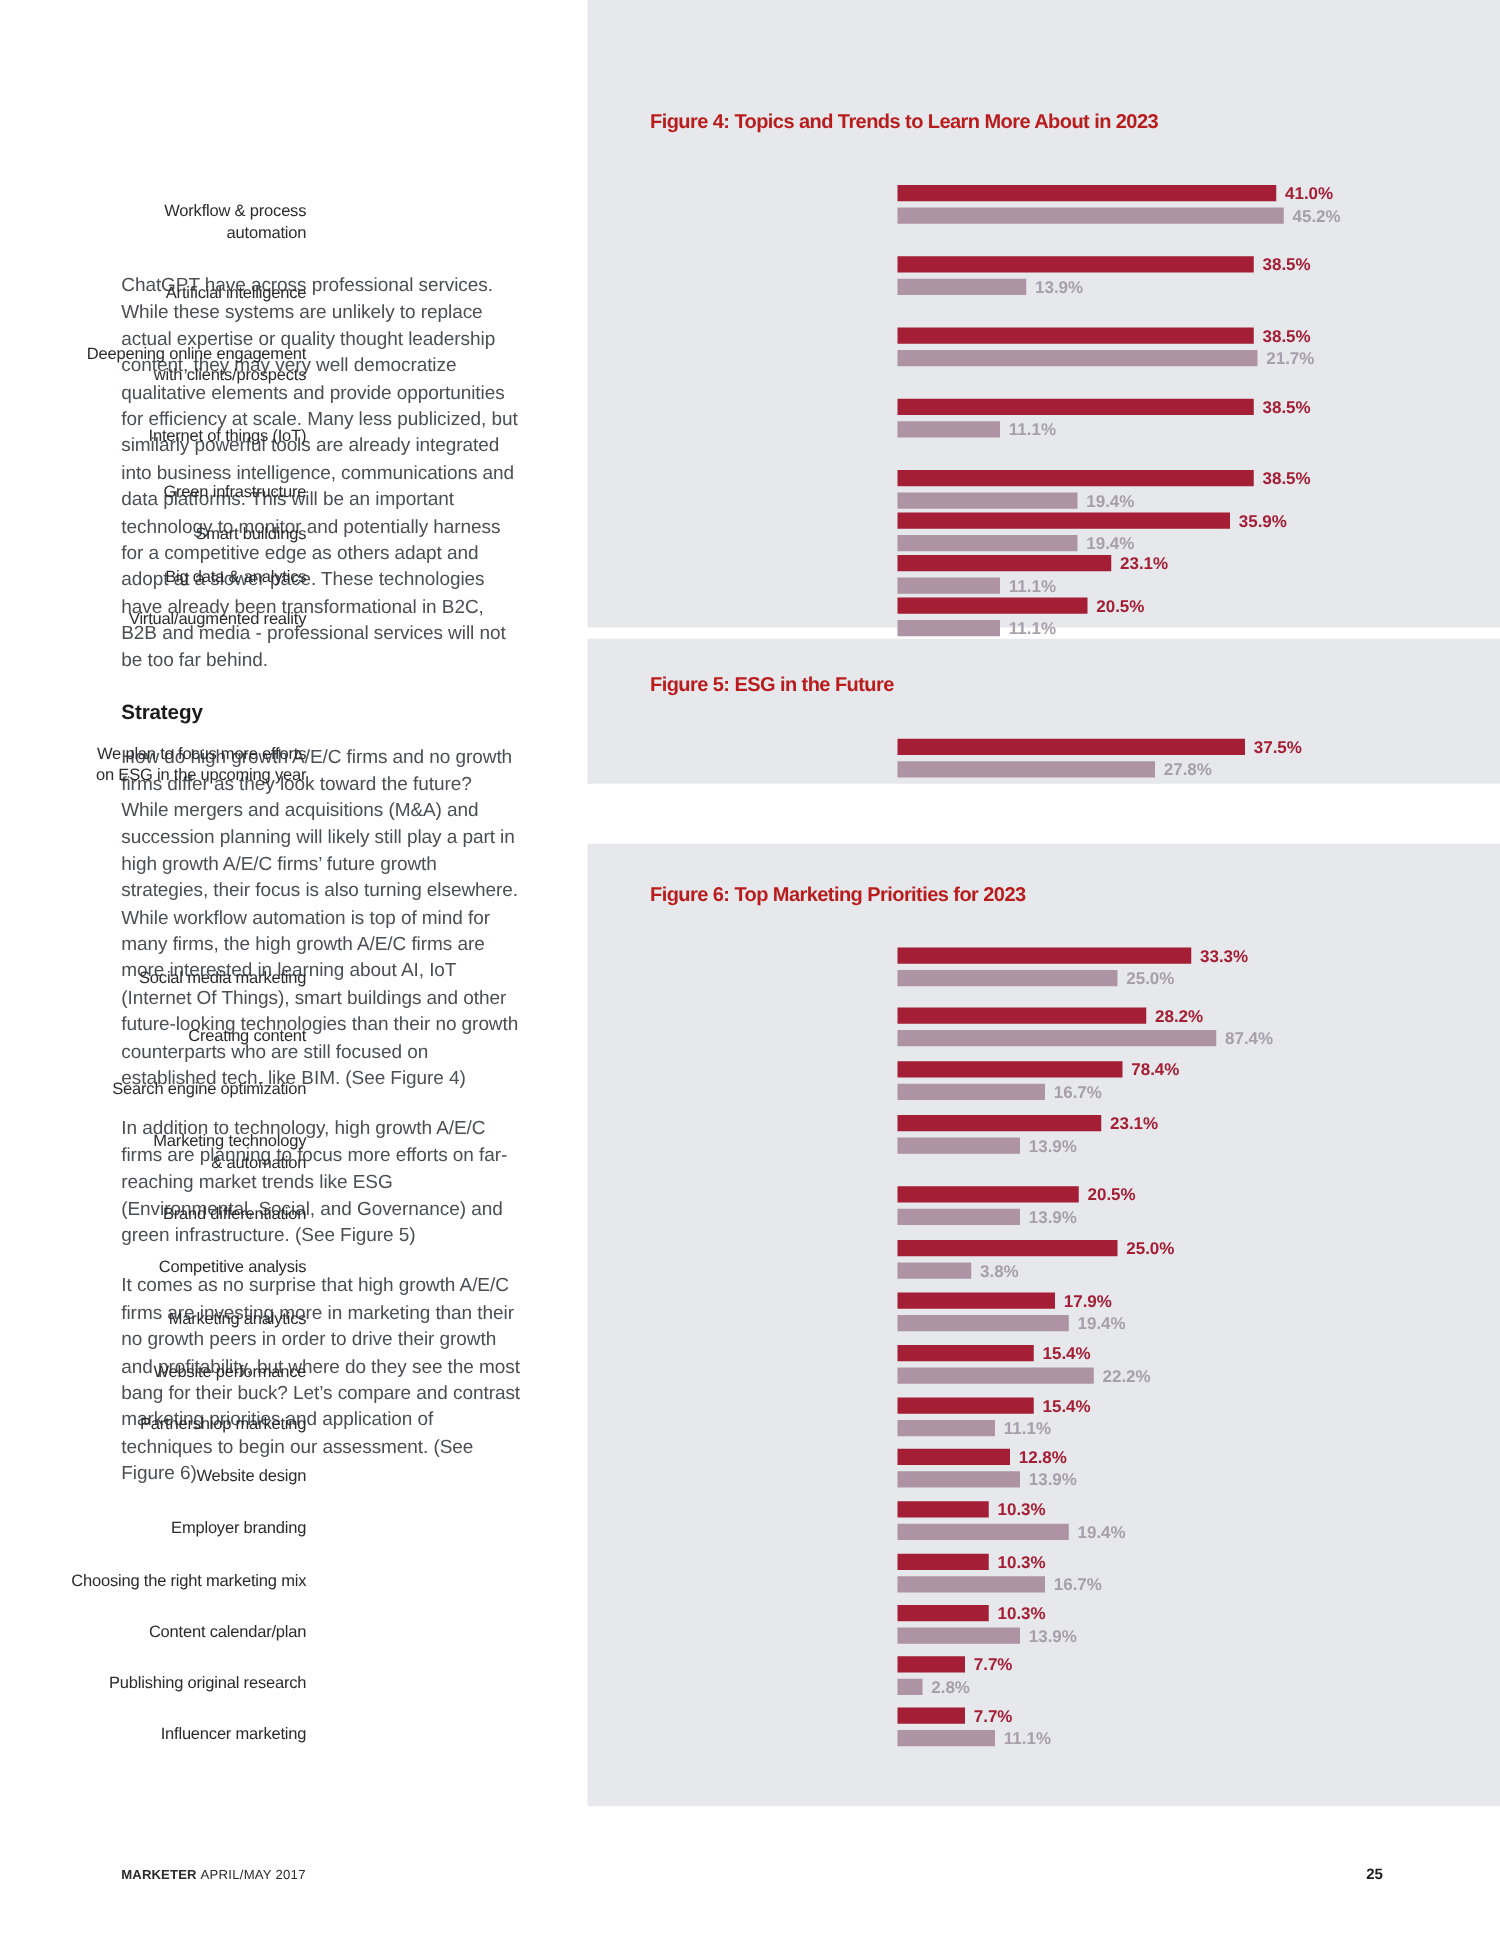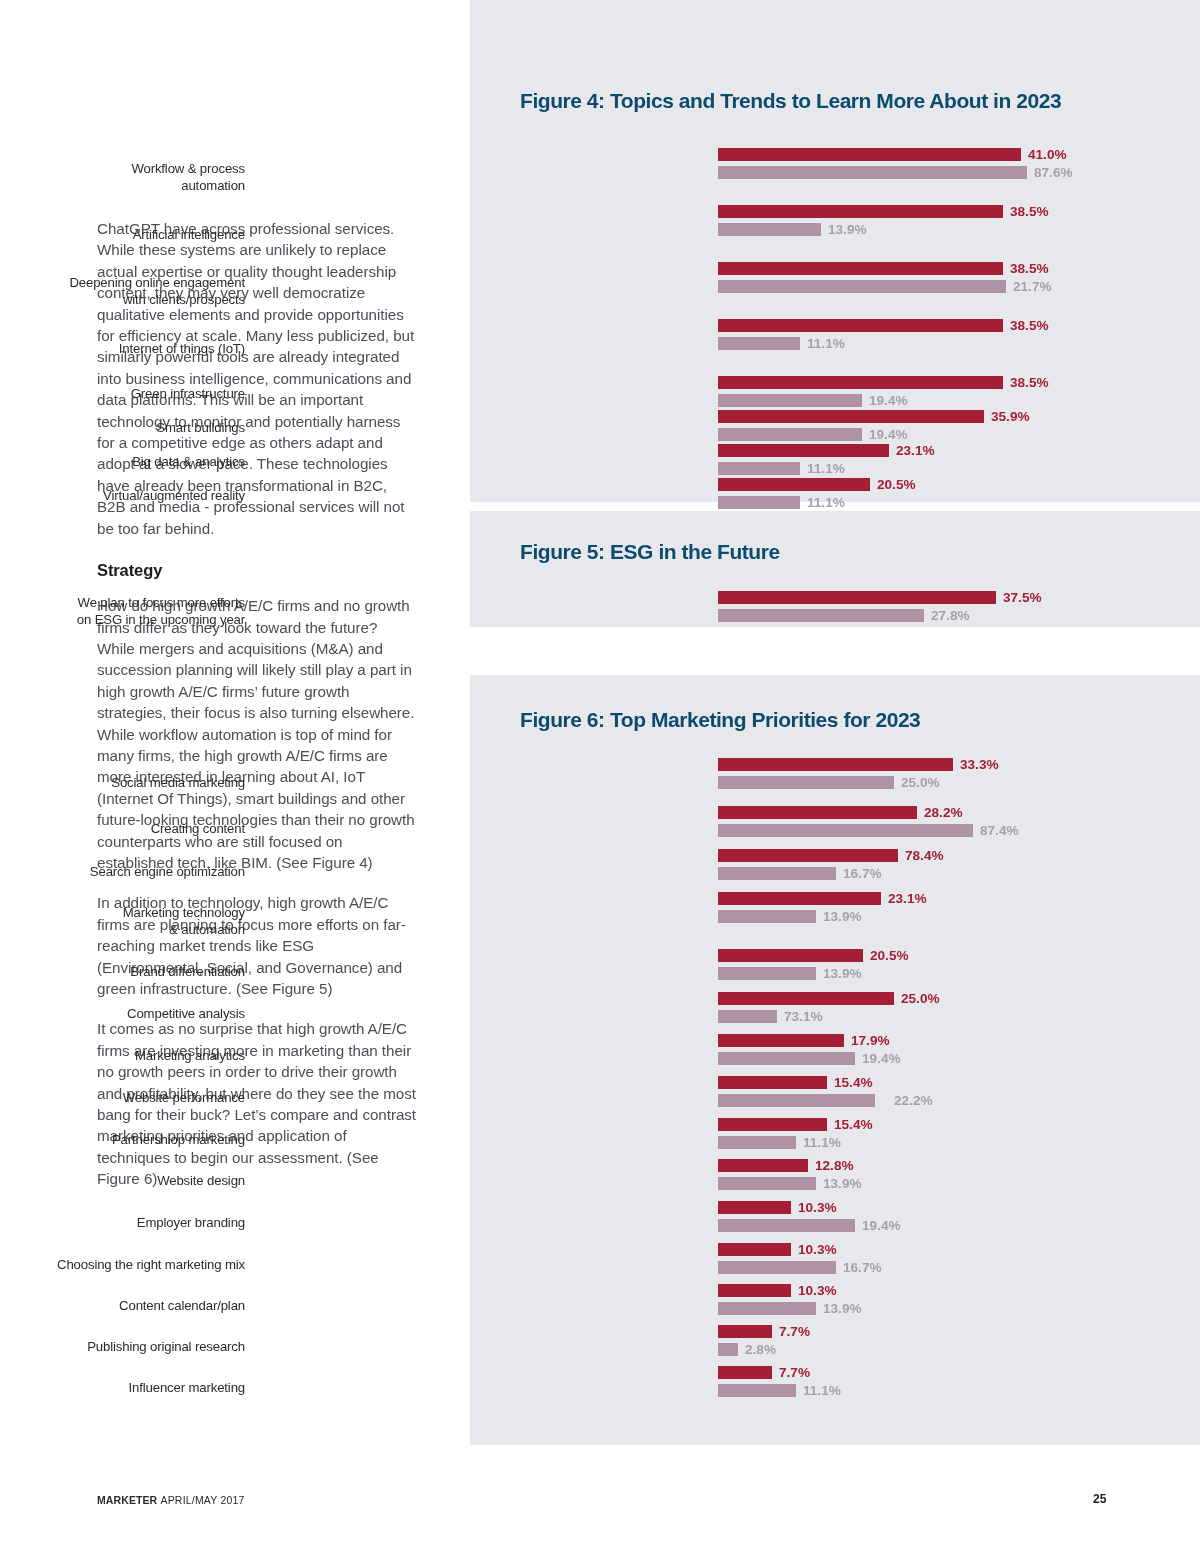--- a/index.html
+++ b/index.html
@@ -40,23 +40,23 @@
     right: 0;
     background: #e7e8ec;
   }
   #panel-fig4 { top: 0px;    height: 502px; }
   #panel-fig5 { top: 511px;  height: 116px; }
   #panel-fig6 { top: 675px;  height: 770px; }
 
   .fig-title {
     position: absolute;
     left: 50px;
-    font-size: 21px;
+    font-size: 16px;
     font-weight: bold;
-    color: #0c4a6e;
+    color: #b91c1c;
     letter-spacing: -0.45px;
     white-space: nowrap;
   }
   #panel-fig4 .fig-title { top: 89px; }
   #panel-fig5 .fig-title { top: 29px; }
   #panel-fig6 .fig-title { top: 33px; }
 
   .chart {
     position: absolute;
     left: 0; right: 0;
@@ -146,21 +146,21 @@
         <div class="row tall" style="height: 57px;">
           <div class="row-label">Workflow &amp; process
 automation</div>
           <div class="bars">
             <div class="bar-line">
               <div class="bar primary" style="width: 303px; background: rgb(164, 31, 53);"></div>
               <span class="bar-val primary" style="left: 310px;">41.0%</span>
             </div>
             <div class="bar-line">
               <div class="bar secondary" style="width: 309px; background: rgb(173, 147, 164);"></div>
-              <span class="bar-val secondary" style="left: 316px;">87.6%</span>
+              <span class="bar-val secondary" style="left: 316px;">45.2%</span>
             </div>
           </div>
         </div>
         <div class="row" style="height: 57px;">
           <div class="row-label">Artificial intelligence</div>
           <div class="bars">
             <div class="bar-line">
               <div class="bar primary" style="width: 285px; background: rgb(164, 31, 53);"></div>
               <span class="bar-val primary" style="left: 292px;">38.5%</span>
             </div>
@@ -343,21 +343,21 @@
         </div>
         <div class="row" style="height: 42px;">
           <div class="row-label">Competitive analysis</div>
           <div class="bars">
             <div class="bar-line">
               <div class="bar primary" style="width: 176px; background: rgb(164, 31, 53);"></div>
               <span class="bar-val primary" style="left: 183px;">25.0%</span>
             </div>
             <div class="bar-line">
               <div class="bar secondary" style="width: 59px; background: rgb(173, 147, 164);"></div>
-              <span class="bar-val secondary" style="left: 66px;">73.1%</span>
+              <span class="bar-val secondary" style="left: 66px;">3.8%</span>
             </div>
           </div>
         </div>
         <div class="row" style="height: 42px;">
           <div class="row-label">Marketing analytics</div>
           <div class="bars">
             <div class="bar-line">
               <div class="bar primary" style="width: 126px; background: rgb(164, 31, 53);"></div>
               <span class="bar-val primary" style="left: 133px;">17.9%</span>
             </div>
@@ -369,21 +369,21 @@
         </div>
         <div class="row" style="height: 42px;">
           <div class="row-label">Website performance</div>
           <div class="bars">
             <div class="bar-line">
               <div class="bar primary" style="width: 109px; background: rgb(164, 31, 53);"></div>
               <span class="bar-val primary" style="left: 116px;">15.4%</span>
             </div>
             <div class="bar-line">
               <div class="bar secondary" style="width: 157px; background: rgb(173, 147, 164);"></div>
-              <span class="bar-val secondary" style="left: 164px; margin-left: 12px;">22.2%</span>
+              <span class="bar-val secondary" style="left: 164px;">22.2%</span>
             </div>
           </div>
         </div>
         <div class="row" style="height: 41px;">
           <div class="row-label">Partnershiop marketing</div>
           <div class="bars">
             <div class="bar-line">
               <div class="bar primary" style="width: 109px; background: rgb(164, 31, 53);"></div>
               <span class="bar-val primary" style="left: 116px;">15.4%</span>
             </div>

